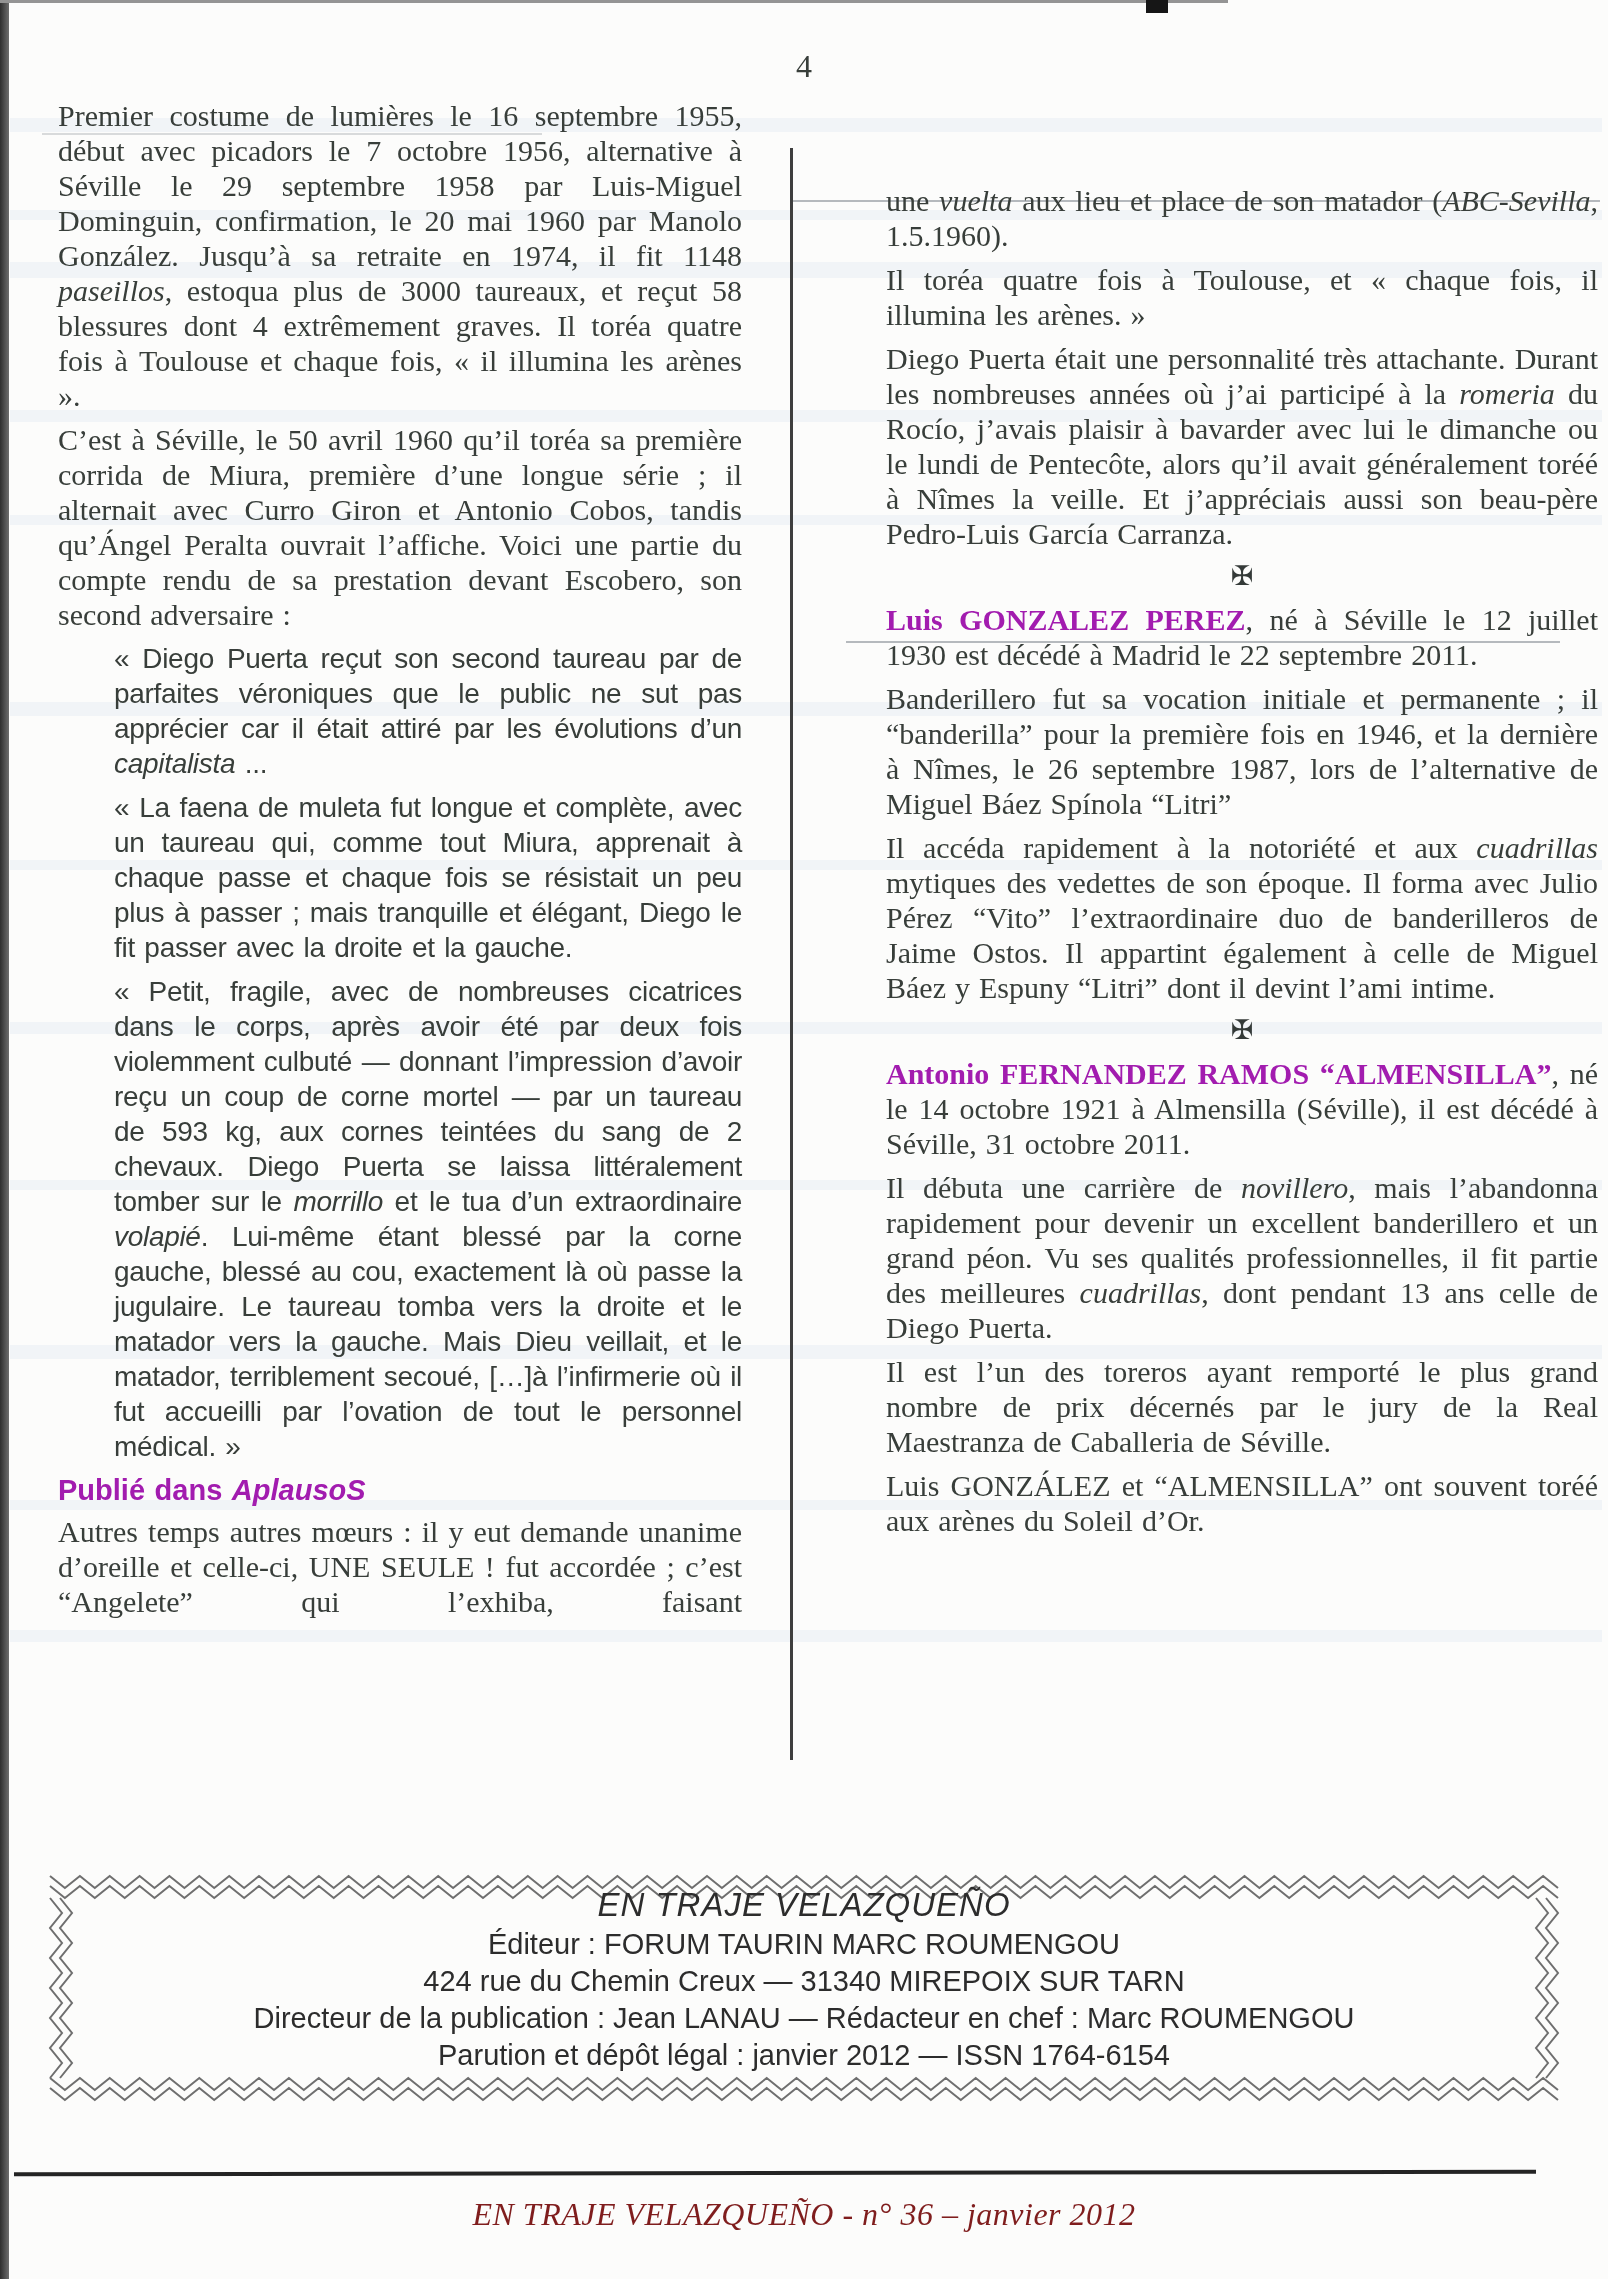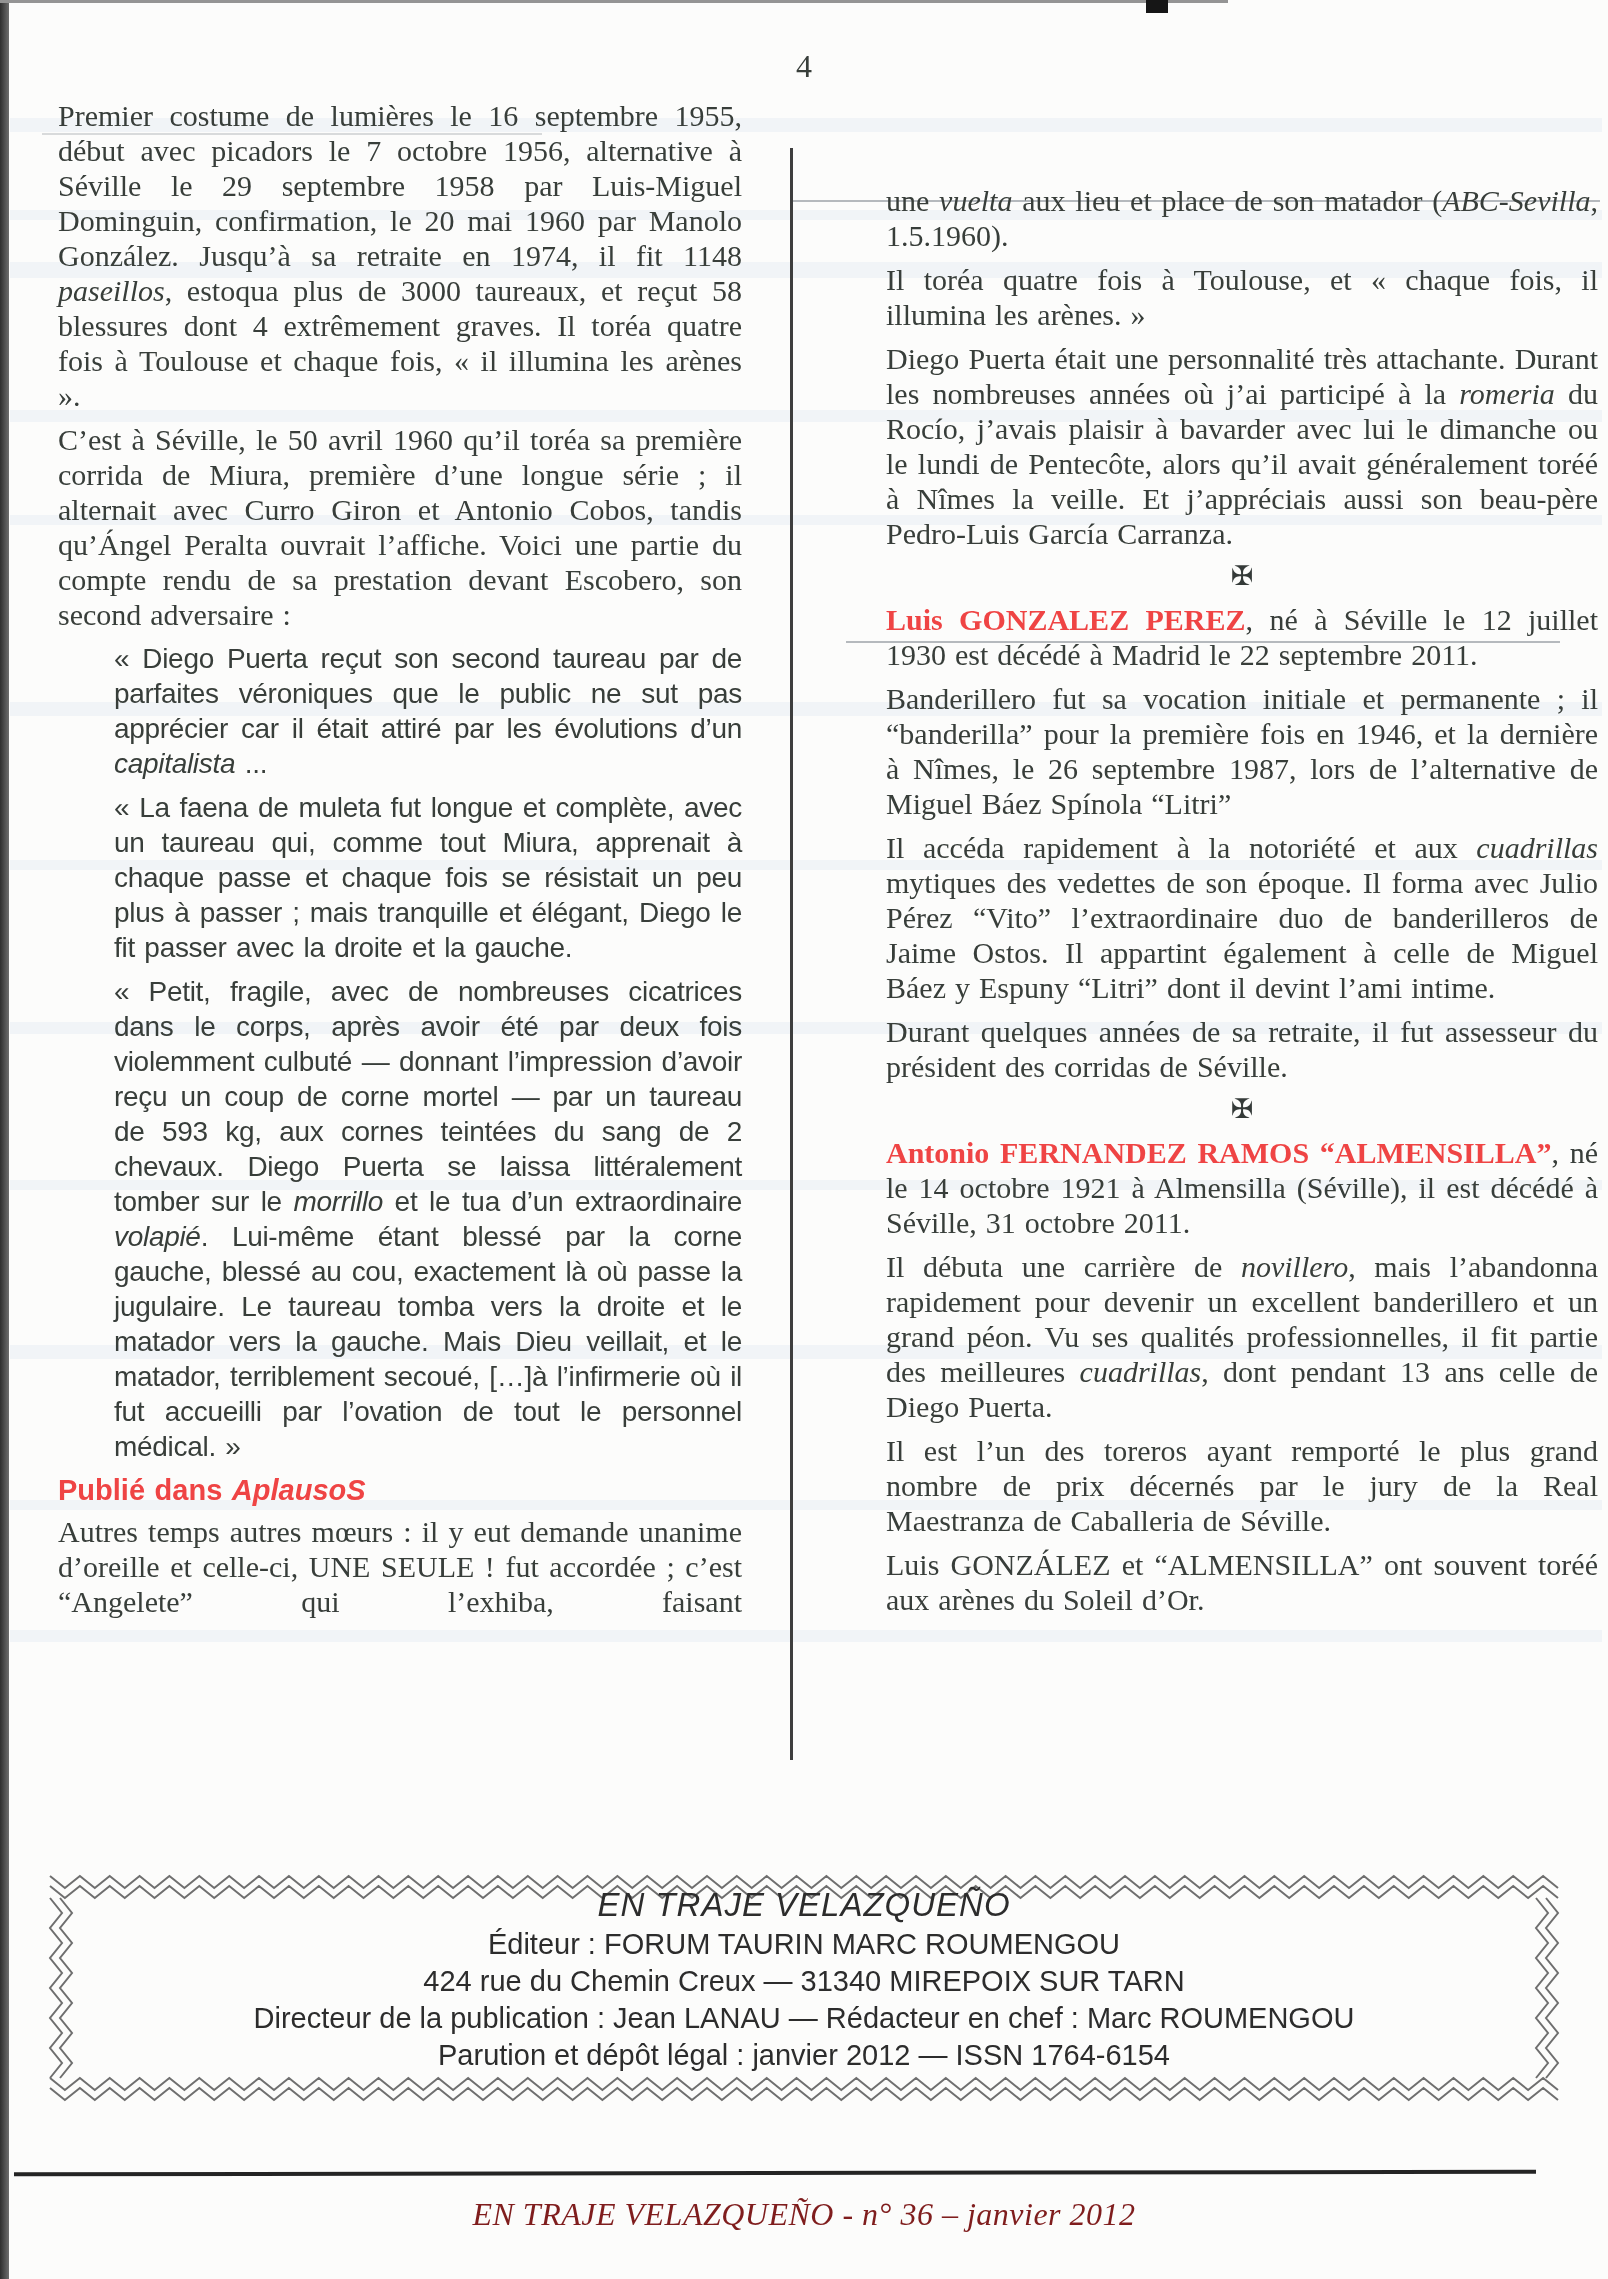--- a/index.html
+++ b/index.html
@@ -16,21 +16,21 @@
   .page-number{position:absolute;top:48px;left:0;width:100%;text-align:center;font-size:32px;}
   
   .col{position:absolute;text-align:justify;}
   .col-left{left:58px;top:98px;width:684px;}
   .col-right{left:886px;top:183px;width:712px;}
   .col p{margin:0 0 9px 0;font-size:30px;line-height:35px;word-spacing:1.5px;}
   .col p.quote{font-family:"Liberation Sans",sans-serif;font-size:28px;line-height:35px;
                margin-left:56px;letter-spacing:-0.3px;word-spacing:2px;}
   .col p.attrib{font-family:"Liberation Sans",sans-serif;text-align:left;
                 font-size:29px;margin:2px 2px 6px 0;}
-  .col b{color:#ef4444;}
+  .col b{color:#a21caf;}
   .ital{font-style:italic;}
   .jlast{text-align-last:justify;}
   .gap{margin-top:30px;}
   .cross{text-align:center;font-size:27px;line-height:32px;margin:2px 0 10px 0;color:#343a38;}
   .col-divider{position:absolute;left:790px;top:148px;width:3px;height:1612px;background:#3e3e3e;}
   
   .masthead{position:absolute;left:46px;top:1872px;width:1516px;height:232px;}
   .masthead svg{position:absolute;left:0;top:0;}
   .masthead-lines{position:absolute;left:0;top:14px;width:100%;text-align:center;
                   font-family:"Liberation Sans",sans-serif;color:#2c2c2c;}
@@ -81,21 +81,20 @@
     </div>
   <div class="col-divider"></div>
   <div class="col col-right">
       <p class="body"><span>une </span><i>vuelta</i><span> aux lieu et place de son matador (</span><i>ABC-Sevilla</i><span>, 1.5.1960).</span></p>
       <p class="body"><span>Il toréa quatre fois à Toulouse, et « chaque fois, il illumina les arènes. »</span></p>
       <p class="body"><span>Diego Puerta était une personnalité très attachante. Durant les nombreuses années où j’ai participé à la </span><i>romeria</i><span> du Rocío, j’avais plaisir à bavarder avec lui le dimanche ou le lundi de Pentecôte, alors qu’il avait généralement toréé à Nîmes la veille. Et j’appréciais aussi son beau-père Pedro-Luis García Carranza.</span></p>
       <div class="cross">✠</div>
       <p class="body"><b>Luis GONZALEZ PEREZ</b><span>, né à Séville le 12 juillet 1930 est décédé à Madrid le 22 septembre 2011.</span></p>
       <p class="body"><span>Banderillero fut sa vocation initiale et permanente ; il “banderilla” pour la première fois en 1946, et la dernière à Nîmes, le 26 septembre 1987, lors de l’alternative de Miguel Báez Spínola “Litri”</span></p>
       <p class="body"><span>Il accéda rapidement à la notoriété et aux </span><i>cuadrillas</i><span> mytiques des vedettes de son époque. Il forma avec Julio Pérez “Vito” l’extraordinaire duo de banderilleros de Jaime Ostos. Il appartint également à celle de Miguel Báez y Espuny “Litri” dont il devint l’ami intime.</span></p>
-      <p class="body"><span>Durant quelques années de sa retraite, il fut assesseur du président des corridas de Séville.</span></p>
       <div class="cross">✠</div>
       <p class="body"><b>Antonio FERNANDEZ RAMOS “ALMENSILLA”</b><span>, né le 14 octobre 1921 à Almensilla (Séville), il est décédé à Séville, 31 octobre 2011.</span></p>
       <p class="body"><span>Il débuta une carrière de </span><i>novillero</i><span>, mais l’abandonna rapidement pour devenir un excellent banderillero et un grand péon. Vu ses qualités professionnelles, il fit partie des meilleures </span><i>cuadrillas</i><span>, dont pendant 13 ans celle de Diego Puerta.</span></p>
       <p class="body"><span>Il est l’un des toreros ayant remporté le plus grand nombre de prix décernés par le jury de la Real Maestranza de Caballeria de Séville.</span></p>
       <p class="body gap"><span>Luis GONZÁLEZ et “ALMENSILLA” ont souvent toréé aux arènes du Soleil d’Or.</span></p>
     </div>
 
   <div class="masthead">
     <svg width="1516" height="232" viewBox="0 0 1516 232">
         <polyline points="4.0,4.0 18.9,16.0 33.9,4.0 48.8,16.0 63.7,4.0 78.7,16.0 93.6,4.0 108.5,16.0 123.4,4.0 138.4,16.0 153.3,4.0 168.2,16.0 183.2,4.0 198.1,16.0 213.0,4.0 228.0,16.0 242.9,4.0 257.8,16.0 272.8,4.0 287.7,16.0 302.6,4.0 317.5,16.0 332.5,4.0 347.4,16.0 362.3,4.0 377.3,16.0 392.2,4.0 407.1,16.0 422.1,4.0 437.0,16.0 451.9,4.0 466.9,16.0 481.8,4.0 496.7,16.0 511.6,4.0 526.6,16.0 541.5,4.0 556.4,16.0 571.4,4.0 586.3,16.0 601.2,4.0 616.2,16.0 631.1,4.0 646.0,16.0 661.0,4.0 675.9,16.0 690.8,4.0 705.7,16.0 720.7,4.0 735.6,16.0 750.5,4.0 765.5,16.0 780.4,4.0 795.3,16.0 810.3,4.0 825.2,16.0 840.1,4.0 855.0,16.0 870.0,4.0 884.9,16.0 899.8,4.0 914.8,16.0 929.7,4.0 944.6,16.0 959.6,4.0 974.5,16.0 989.4,4.0 1004.4,16.0 1019.3,4.0 1034.2,16.0 1049.1,4.0 1064.1,16.0 1079.0,4.0 1093.9,16.0 1108.9,4.0 1123.8,16.0 1138.7,4.0 1153.7,16.0 1168.6,4.0 1183.5,16.0 1198.5,4.0 1213.4,16.0 1228.3,4.0 1243.2,16.0 1258.2,4.0 1273.1,16.0 1288.0,4.0 1303.0,16.0 1317.9,4.0 1332.8,16.0 1347.8,4.0 1362.7,16.0 1377.6,4.0 1392.6,16.0 1407.5,4.0 1422.4,16.0 1437.3,4.0 1452.3,16.0 1467.2,4.0 1482.1,16.0 1497.1,4.0 1512.0,16.0" fill="none" stroke="#6f6f6f" stroke-width="2"></polyline>

